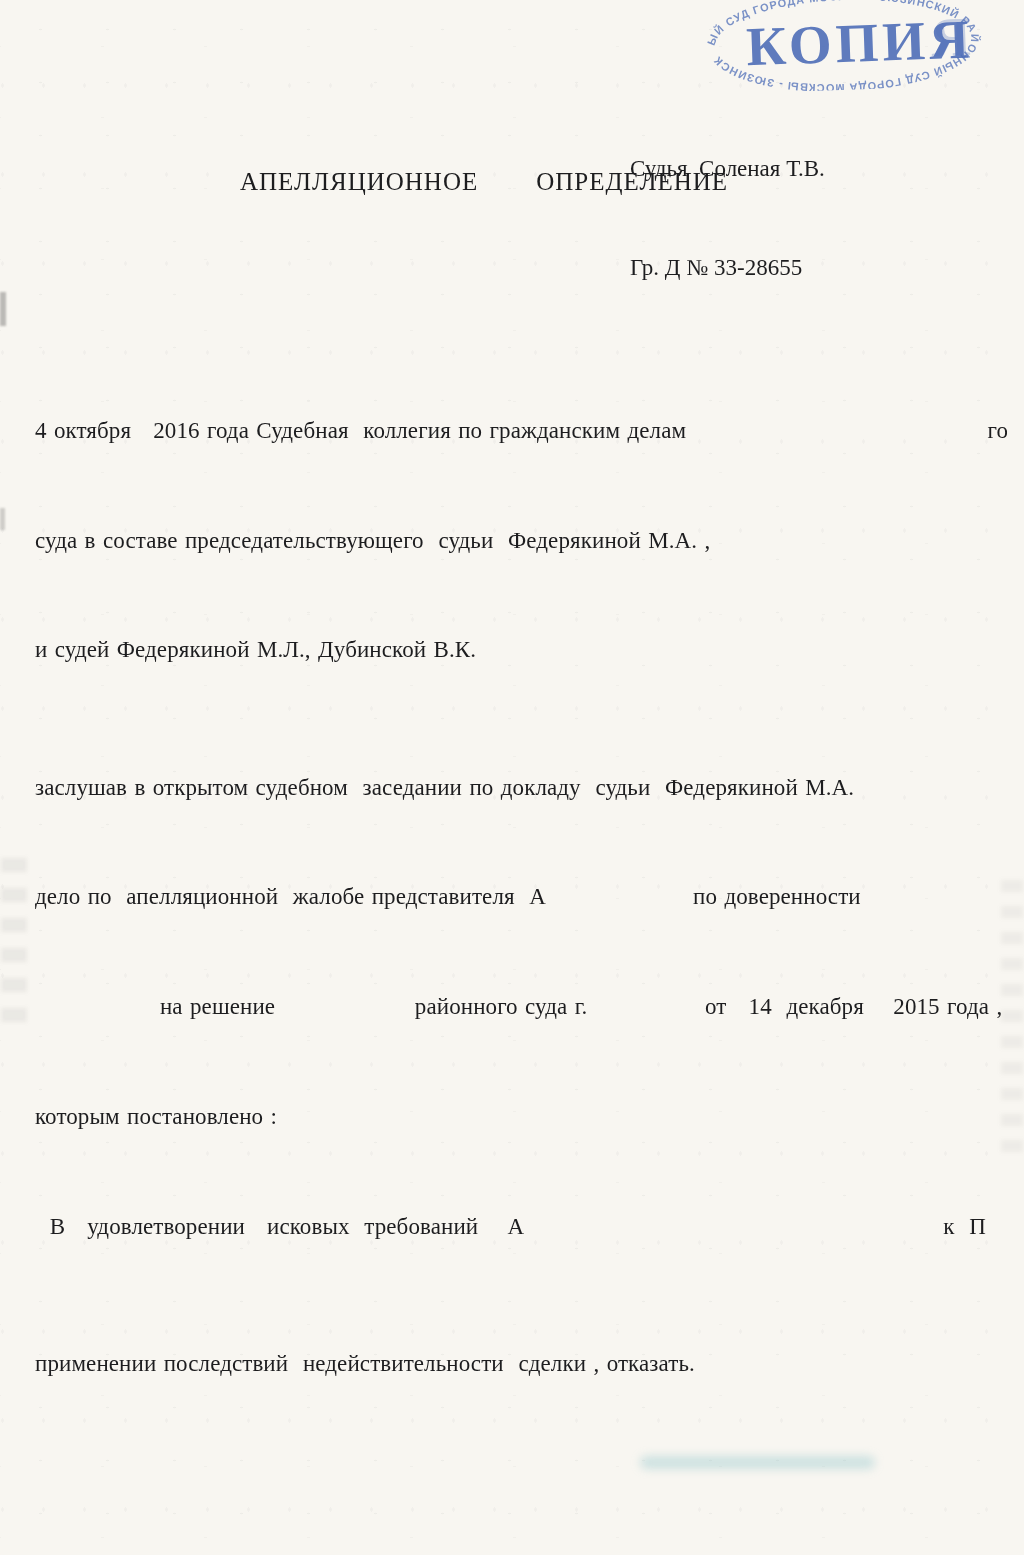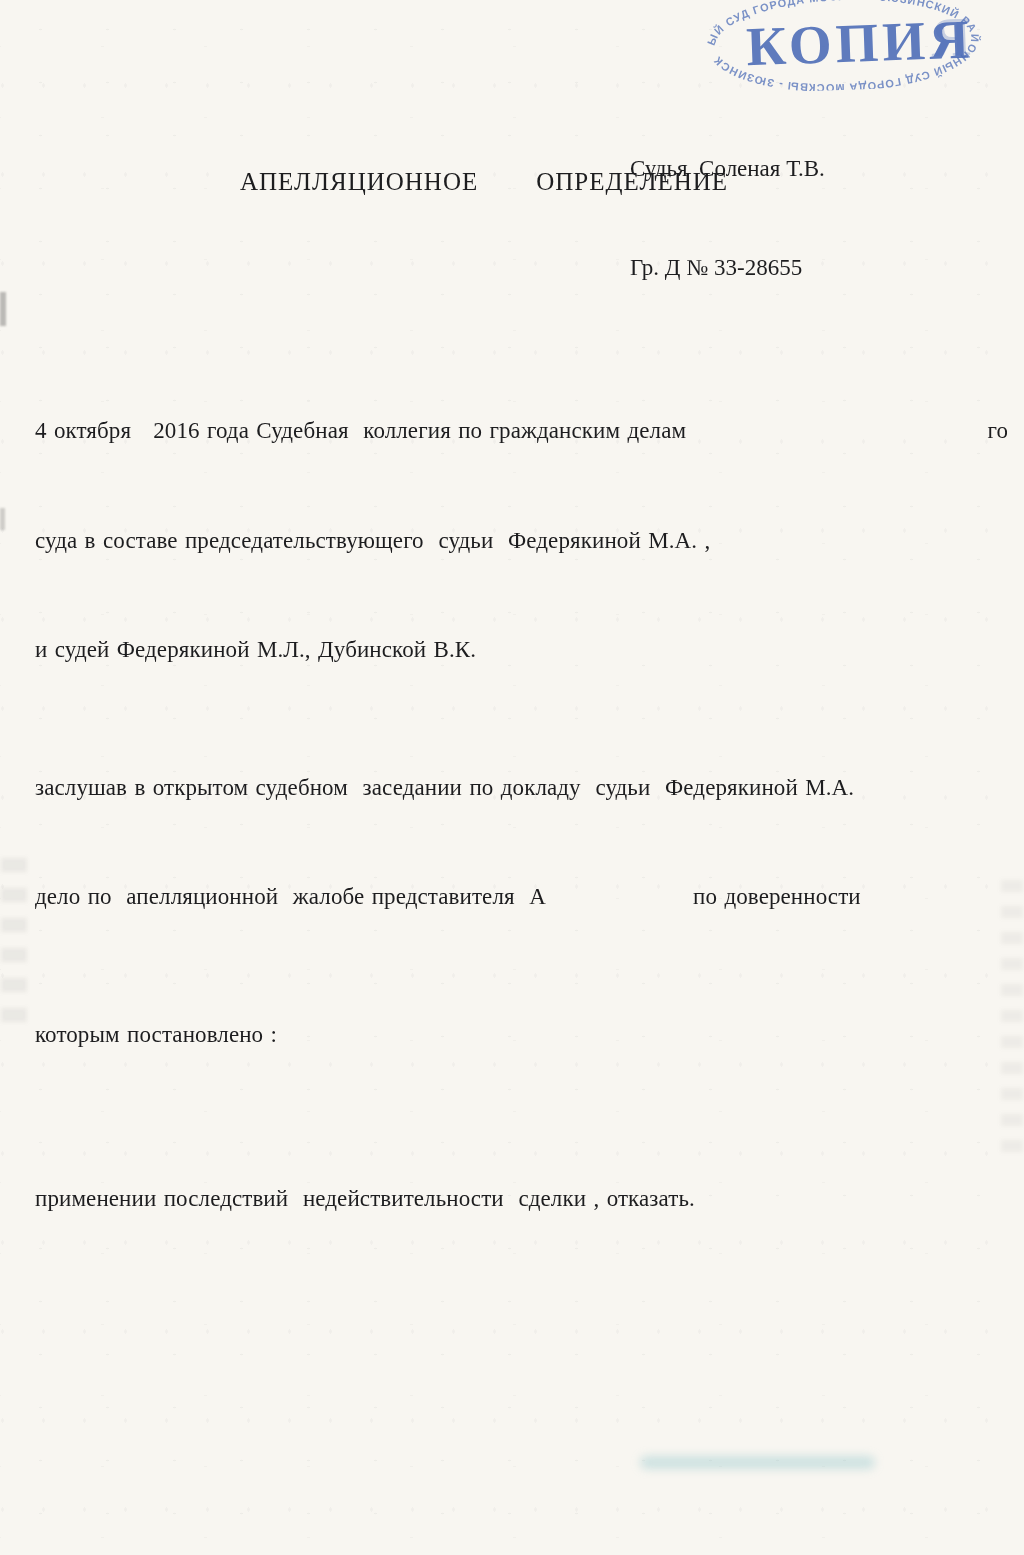--- a/index.html
+++ b/index.html
@@ -116,23 +116,25 @@
       
         <div class="line">суда в составе председательствующего  судьи  Федерякиной М.А. ,</div>
       
         <div class="line">и судей Федерякиной М.Л., Дубинской В.К.</div>
       
       
         <div class="line">заслушав в открытом судебном  заседании по докладу  судьи  Федерякиной М.А.</div>
       
         <div class="line">дело по  апелляционной  жалобе представителя  А                    по доверенности</div>
       
+        <div class="line">                 на решение                   районного суда г.                от   14  декабря    2015 года ,</div>
       
         <div class="line">которым постановлено :</div>
       
+        <div class="line">  В   удовлетворении   исковых  требований    А                                                         к  П</div>
       
       
         <div class="line">применении последствий  недействительности  сделки , отказать.</div>
       
         
       
         
       
         
       

